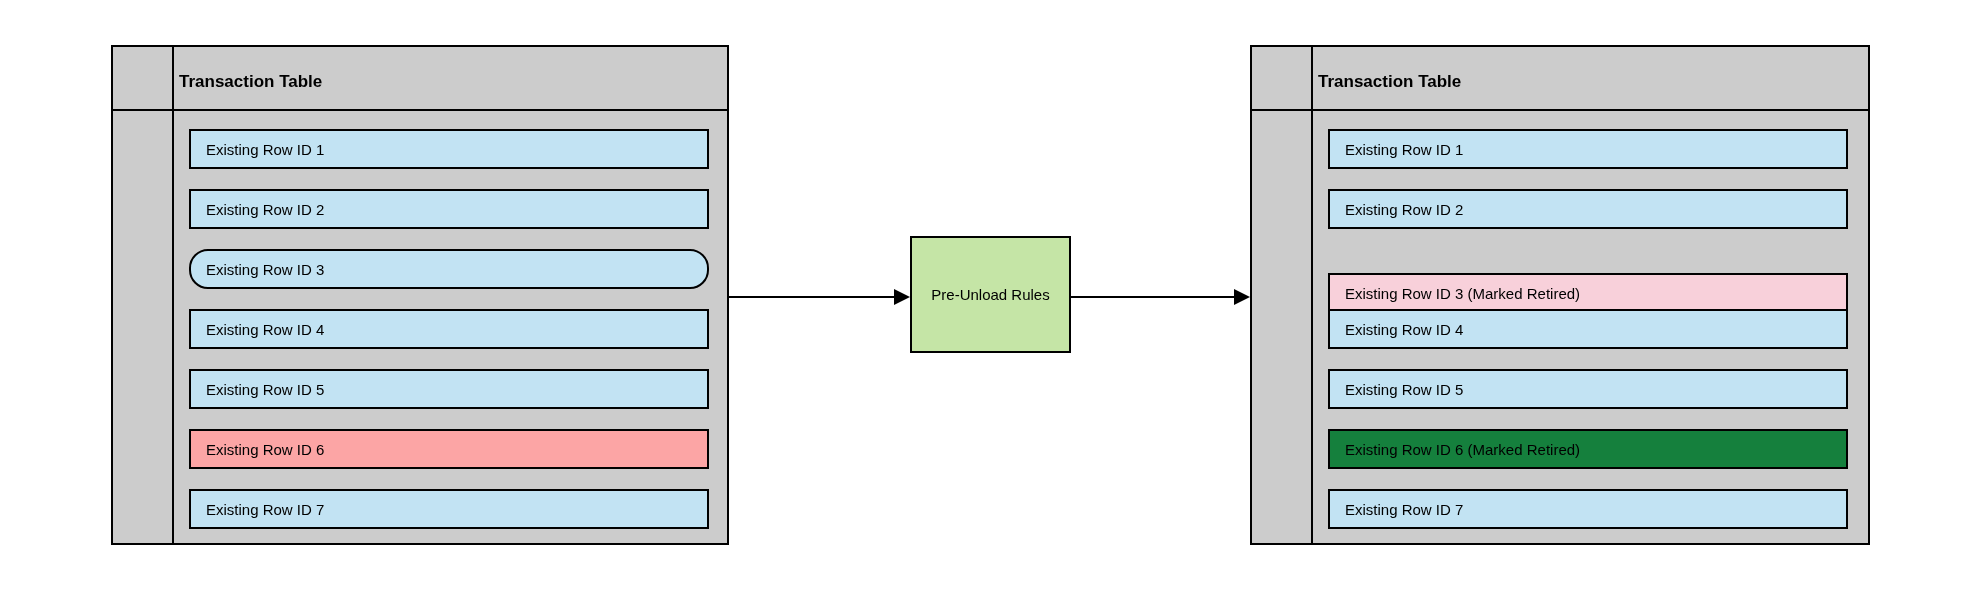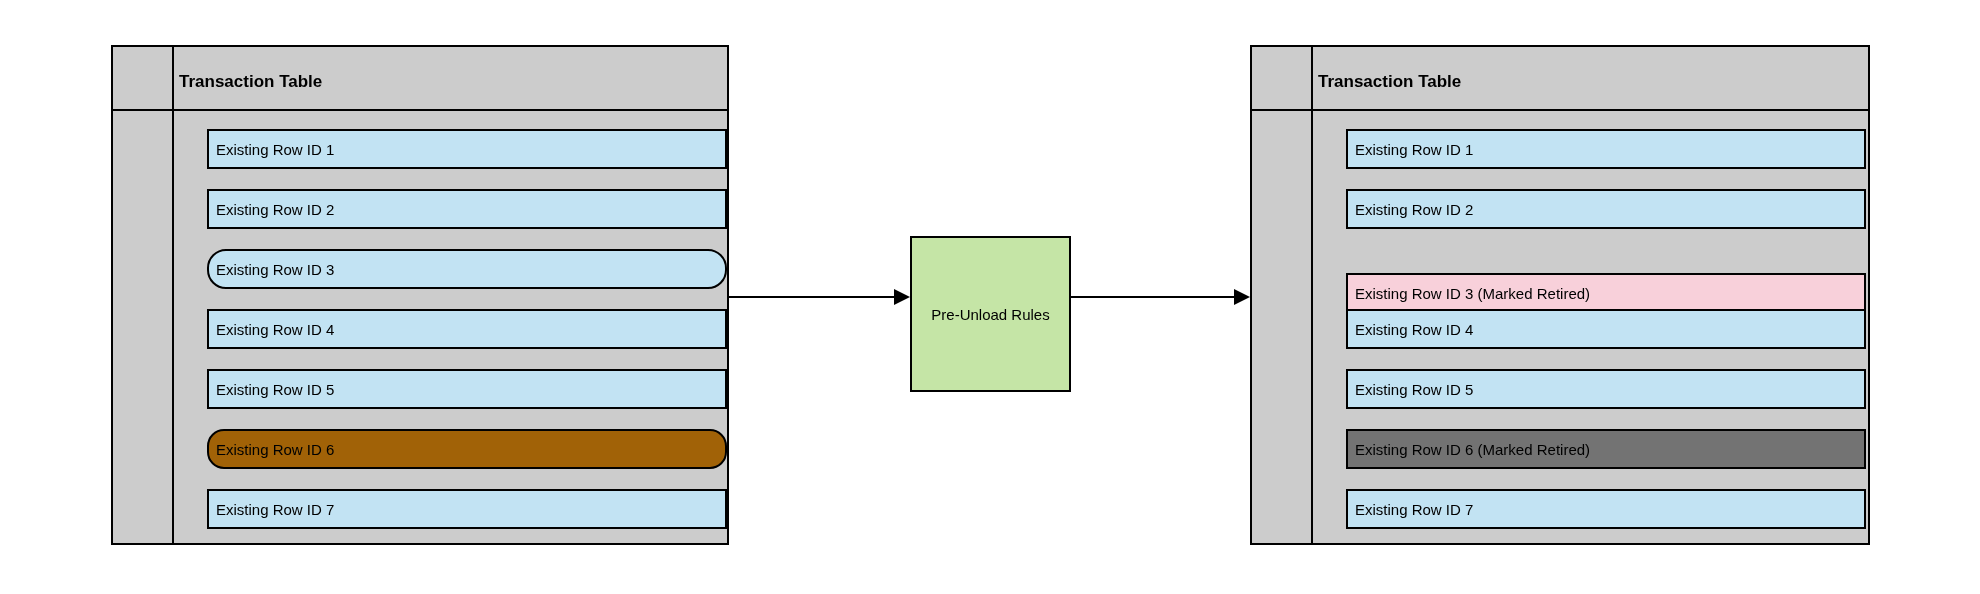--- a/index.html
+++ b/index.html
@@ -15,30 +15,30 @@
   .frame-left{left:111px;}
   .frame-right{left:1250px;width:620px;}
   .gutter-line{position:absolute;left:59px;top:0;bottom:0;width:2px;background:#000;}
   .header-line{position:absolute;left:0;right:0;top:62px;height:2px;background:#000;}
   .table-title{
     position:absolute;left:66px;top:0;height:70px;right:6px;
     display:flex;align-items:center;font-weight:bold;font-size:17px;
   }
   
   .row{
-    position:absolute;left:94px;width:520px;height:40px;
+    position:absolute;left:76px;width:520px;height:40px;
     border:2px solid #000;box-sizing:border-box;
-    display:flex;align-items:center;padding-left:7px;font-size:15px;
+    display:flex;align-items:center;padding-left:15px;font-size:15px;
     background:#c2e3f3;
   }
   .r1{top:82px}.r2{top:142px}.r3{top:202px}.r4{top:262px}
   .r5{top:322px}.r6{top:382px}.r7{top:442px}
   
   .process{
-    position:absolute;left:910px;top:236px;width:161px;height:156px;
+    position:absolute;left:910px;top:236px;width:161px;height:117px;
     background:#c5e5a6;border:2px solid #000;box-sizing:border-box;
     display:flex;align-items:center;justify-content:center;
     font-size:15px;text-align:center;
   }
   
   .arrow-line{position:absolute;top:296px;height:2px;background:#000;}
   .al1{left:729px;width:168px;}
   .al2{left:1071px;width:166px;}
   .arrow-head{
     position:absolute;top:289px;width:0;height:0;
@@ -55,38 +55,38 @@
 
   <div class="frame frame-left" style="background-color: rgb(204, 204, 204);">
     <div class="gutter-line"></div>
     <div class="header-line"></div>
     <div class="table-title">Transaction Table</div>
     <div class="row r1" style="background-color: rgb(194, 227, 243);">Existing Row ID 1</div>
     <div class="row r2" style="background-color: rgb(194, 227, 243);">Existing Row ID 2</div>
     <div class="row r3" style="background-color: rgb(194, 227, 243); border-radius: 19px;">Existing Row ID 3</div>
     <div class="row r4" style="background-color: rgb(194, 227, 243);">Existing Row ID 4</div>
     <div class="row r5" style="background-color: rgb(194, 227, 243);">Existing Row ID 5</div>
-    <div class="row r6" style="background-color: #a16207; border-radius: 17px;">Existing Row ID 6</div>
+    <div class="row r6" style="background-color: #fca5a5;">Existing Row ID 6</div>
     <div class="row r7" style="background-color: rgb(194, 227, 243);">Existing Row ID 7</div>
   </div>
 
   <div class="arrow-line al1"></div>
   <div class="arrow-head ah1"></div>
 
   <div class="process" style="background-color: rgb(197, 229, 166);">Pre-Unload Rules</div>
 
   <div class="arrow-line al2"></div>
   <div class="arrow-head ah2"></div>
 
   <div class="frame frame-right" style="background-color: rgb(204, 204, 204);">
     <div class="gutter-line"></div>
     <div class="header-line"></div>
     <div class="table-title">Transaction Table</div>
     <div class="row r1" style="background-color: rgb(194, 227, 243);">Existing Row ID 1</div>
     <div class="row r2" style="background-color: rgb(194, 227, 243);">Existing Row ID 2</div>
     <div class="row r3" style="background-color: rgb(248, 208, 218); margin-top: 24px;">Existing Row ID 3 (Marked Retired)</div>
     <div class="row r4" style="background-color: rgb(194, 227, 243);">Existing Row ID 4</div>
     <div class="row r5" style="background-color: rgb(194, 227, 243);">Existing Row ID 5</div>
-    <div class="row r6" style="background-color: #737373;">Existing Row ID 6 (Marked Retired)</div>
+    <div class="row r6" style="background-color: #15803d;">Existing Row ID 6 (Marked Retired)</div>
     <div class="row r7" style="background-color: rgb(194, 227, 243);">Existing Row ID 7</div>
   </div>
 
 </div>
 
 </body></html>

